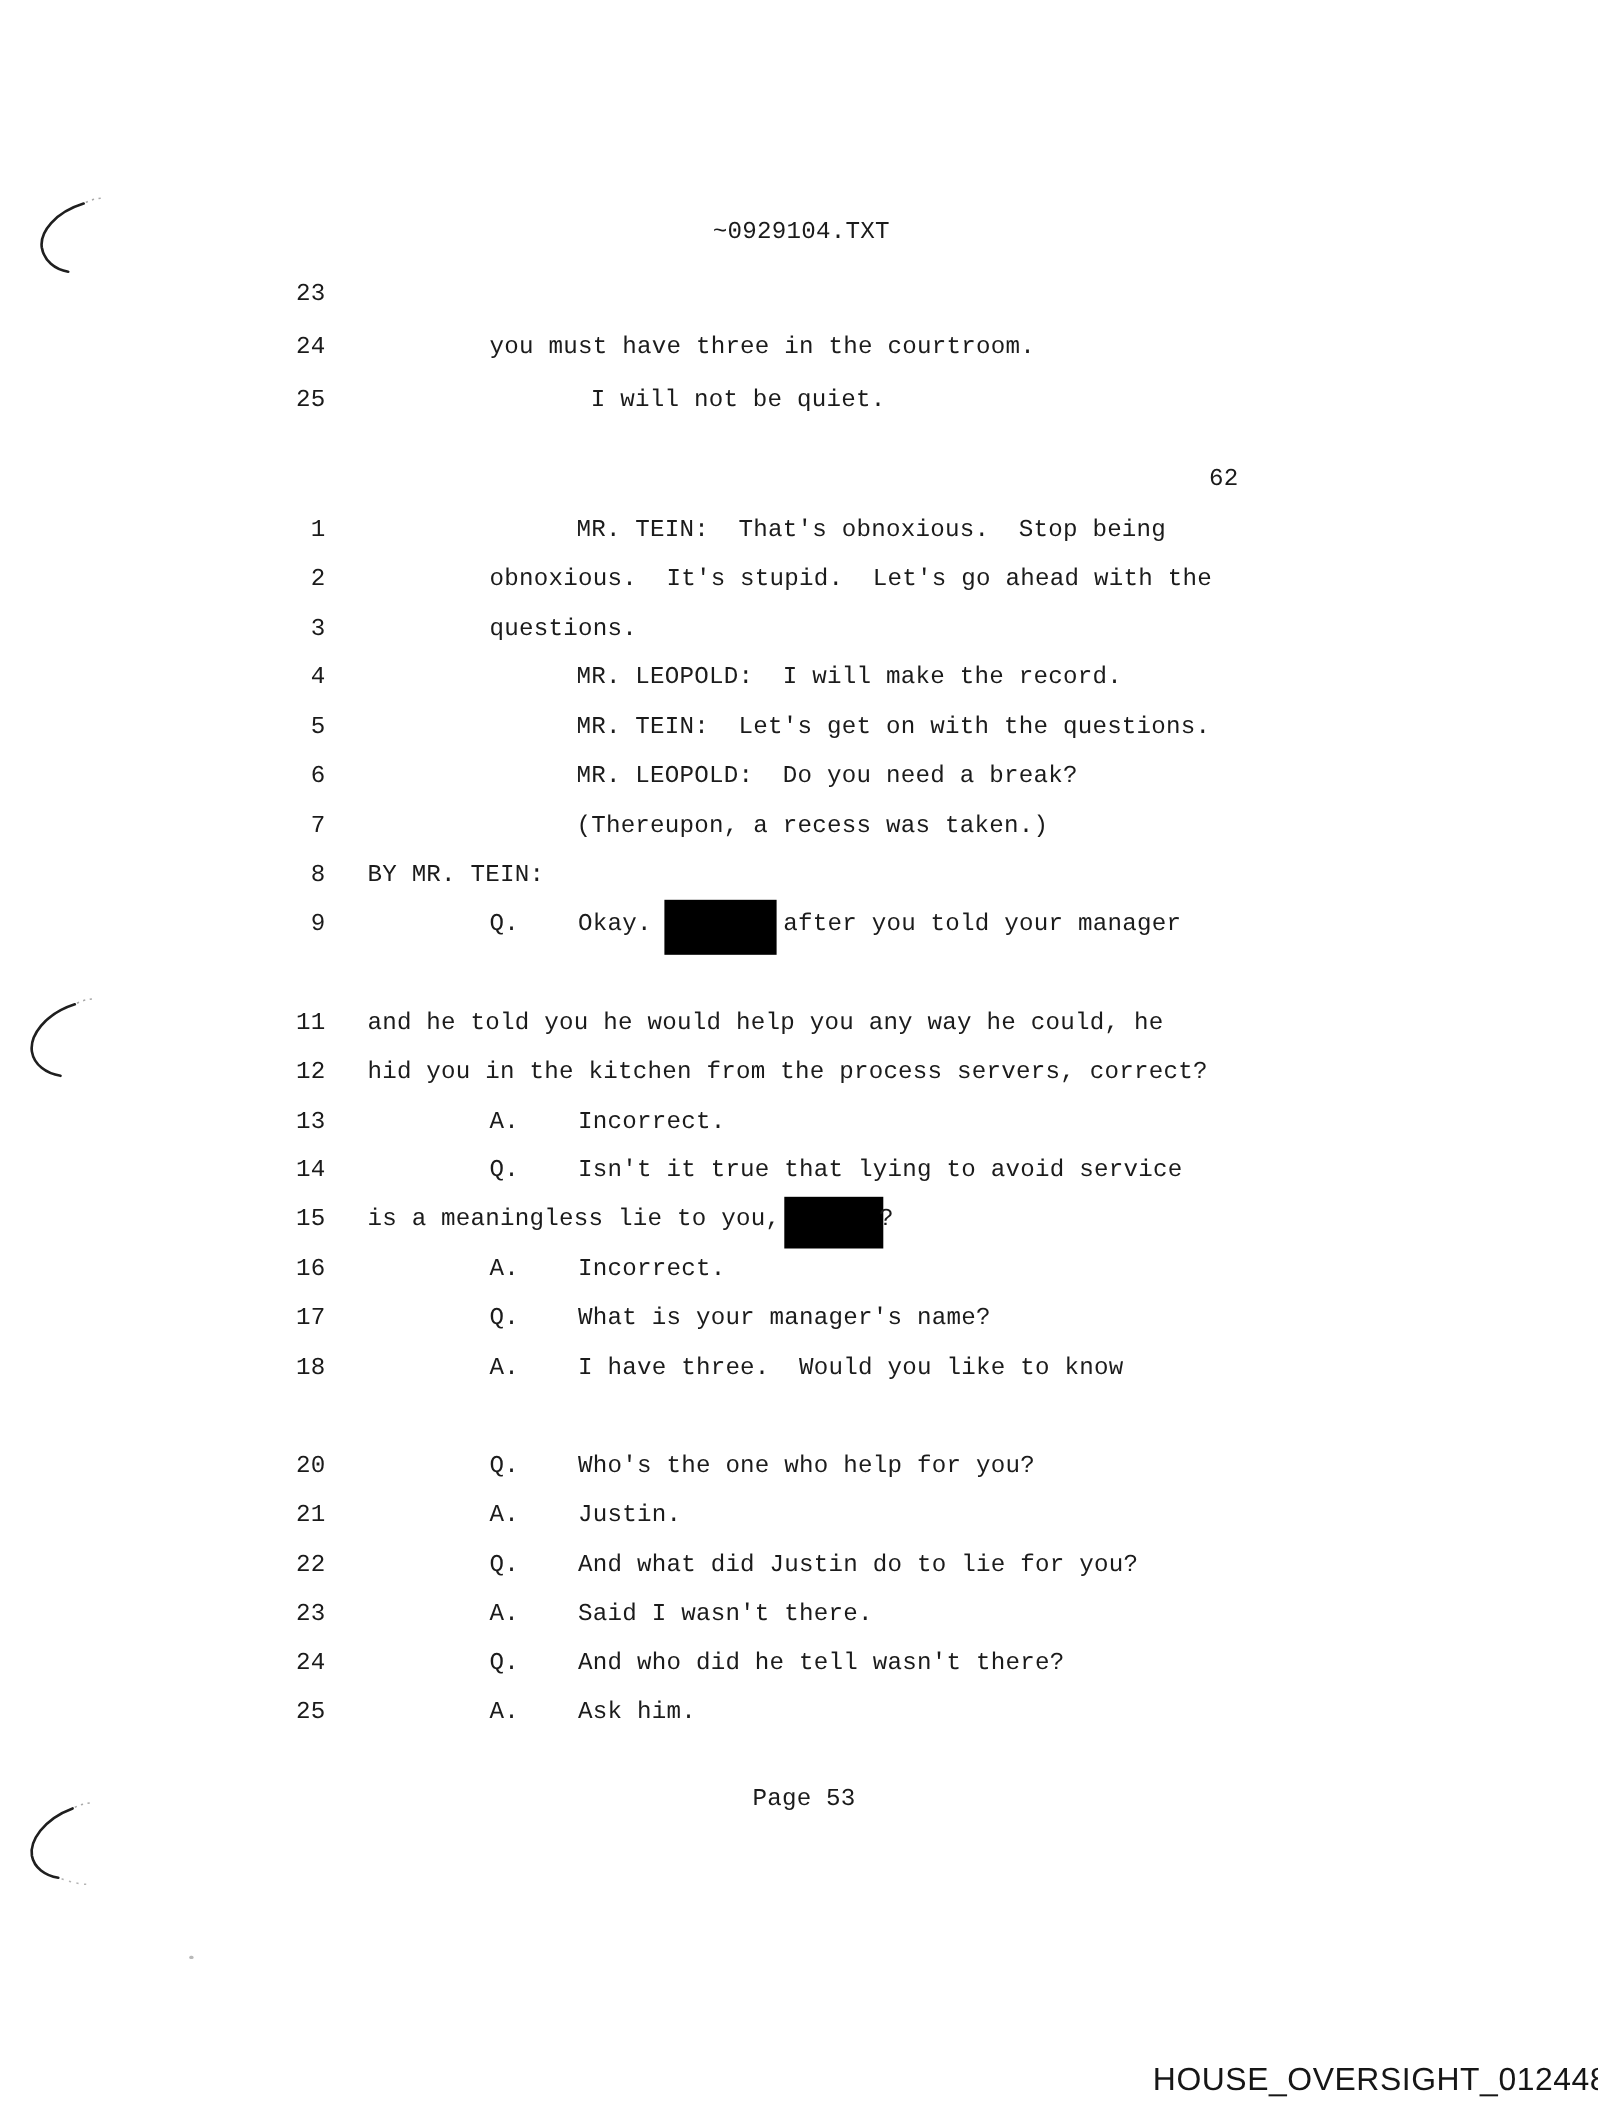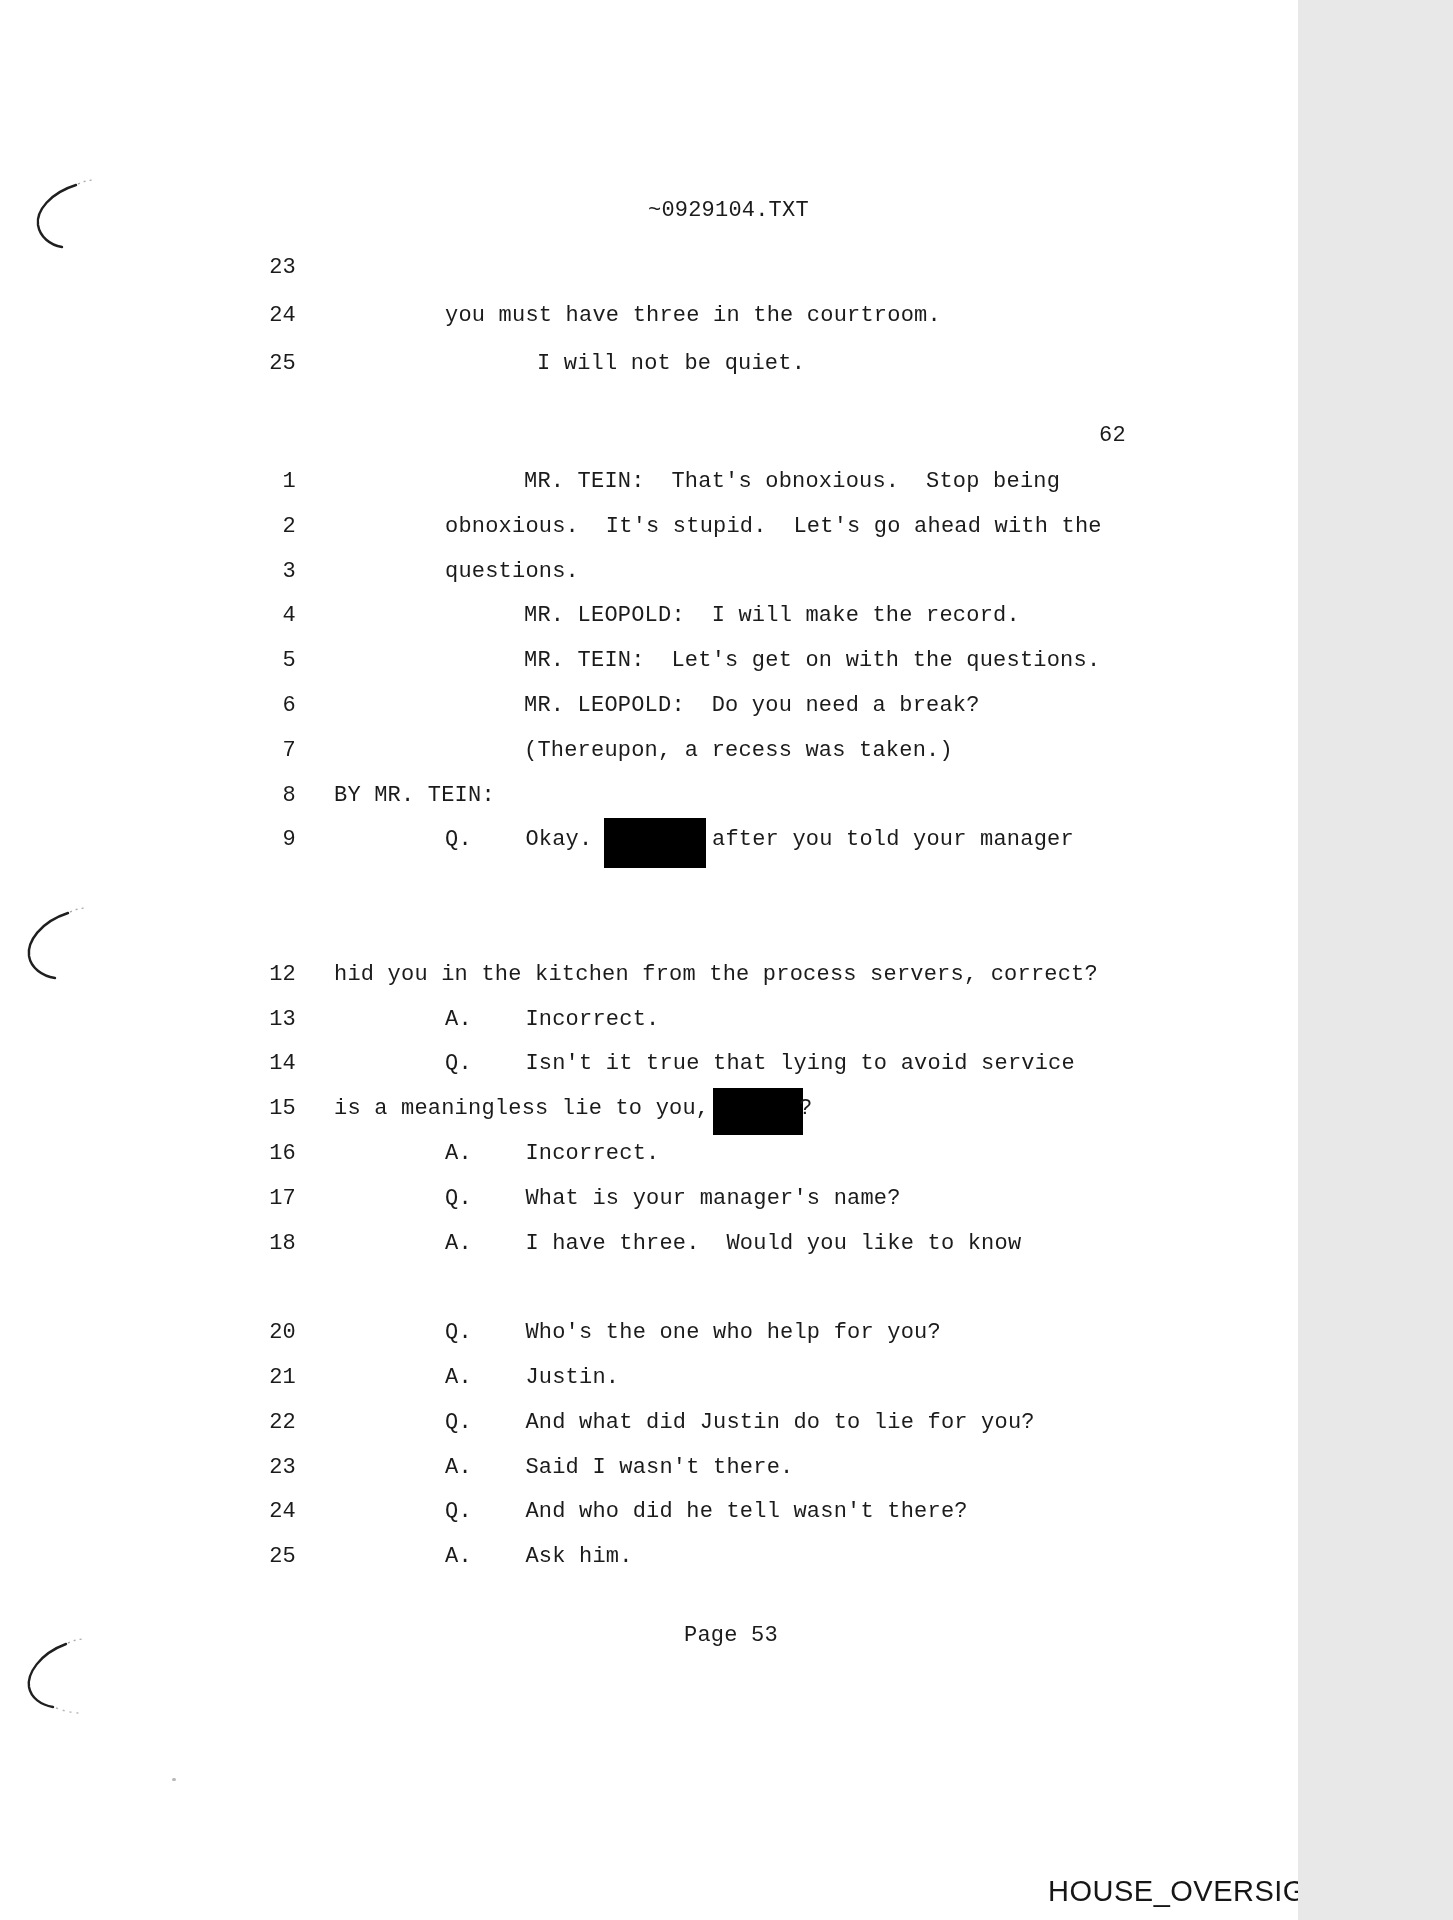--- a/index.html
+++ b/index.html
@@ -1,25 +1,24 @@
 <!DOCTYPE html>
 <html><head>
 <meta charset="utf-8">
 <style>
   html,body{margin:0;padding:0;background:#e8e8e8;}
   .page{
     position:relative;
-    width:1266px;height:1920px;
+    width:1453px;height:1920px;
     background:#ffffff;
     overflow:hidden;
     font-family:"Liberation Mono","DejaVu Sans Mono",monospace;
     font-size:22px;
     color:#1b1b1b;
     letter-spacing:0.2px;
-    padding-left:32px;
   }
   .abs{position:absolute;white-space:pre;line-height:26px;}
   .line{position:absolute;left:0;top:0;width:100%;height:26px;text-decoration:underline;}
   .ln{position:absolute;left:230px;width:66px;text-align:right;white-space:pre;}
   .seg{position:absolute;white-space:pre;}
   .redact{position:absolute;background:#000000;}
   .bates{
     font-family:"Liberation Sans","DejaVu Sans",sans-serif;
     font-size:29px;color:#161616;letter-spacing:0.5px;white-space:pre;
   }
@@ -95,20 +94,24 @@
     <span class="seg" style="left:334px">BY MR. TEIN:</span>
   </div>
 
   <div class="line" style="top:827px">
     <span class="ln">9</span>
     <span class="seg" style="left:445px">Q.    Okay.</span>
     <span class="redact" style="left:604px;top:-9px;width:102px;height:50px"></span>
     <span class="seg" style="left:712px">after you told your manager</span>
   </div>
 
+  <div class="line" style="top:917px">
+    <span class="ln">11</span>
+    <span class="seg" style="left:334px">and he told you he would help you any way he could, he</span>
+  </div>
   <div class="line" style="top:962px">
     <span class="ln">12</span>
     <span class="seg" style="left:334px">hid you in the kitchen from the process servers, correct?</span>
   </div>
   <div class="line" style="top:1007px">
     <span class="ln">13</span>
     <span class="seg" style="left:445px">A.    Incorrect.</span>
   </div>
   <div class="line" style="top:1051px">
     <span class="ln">14</span>

